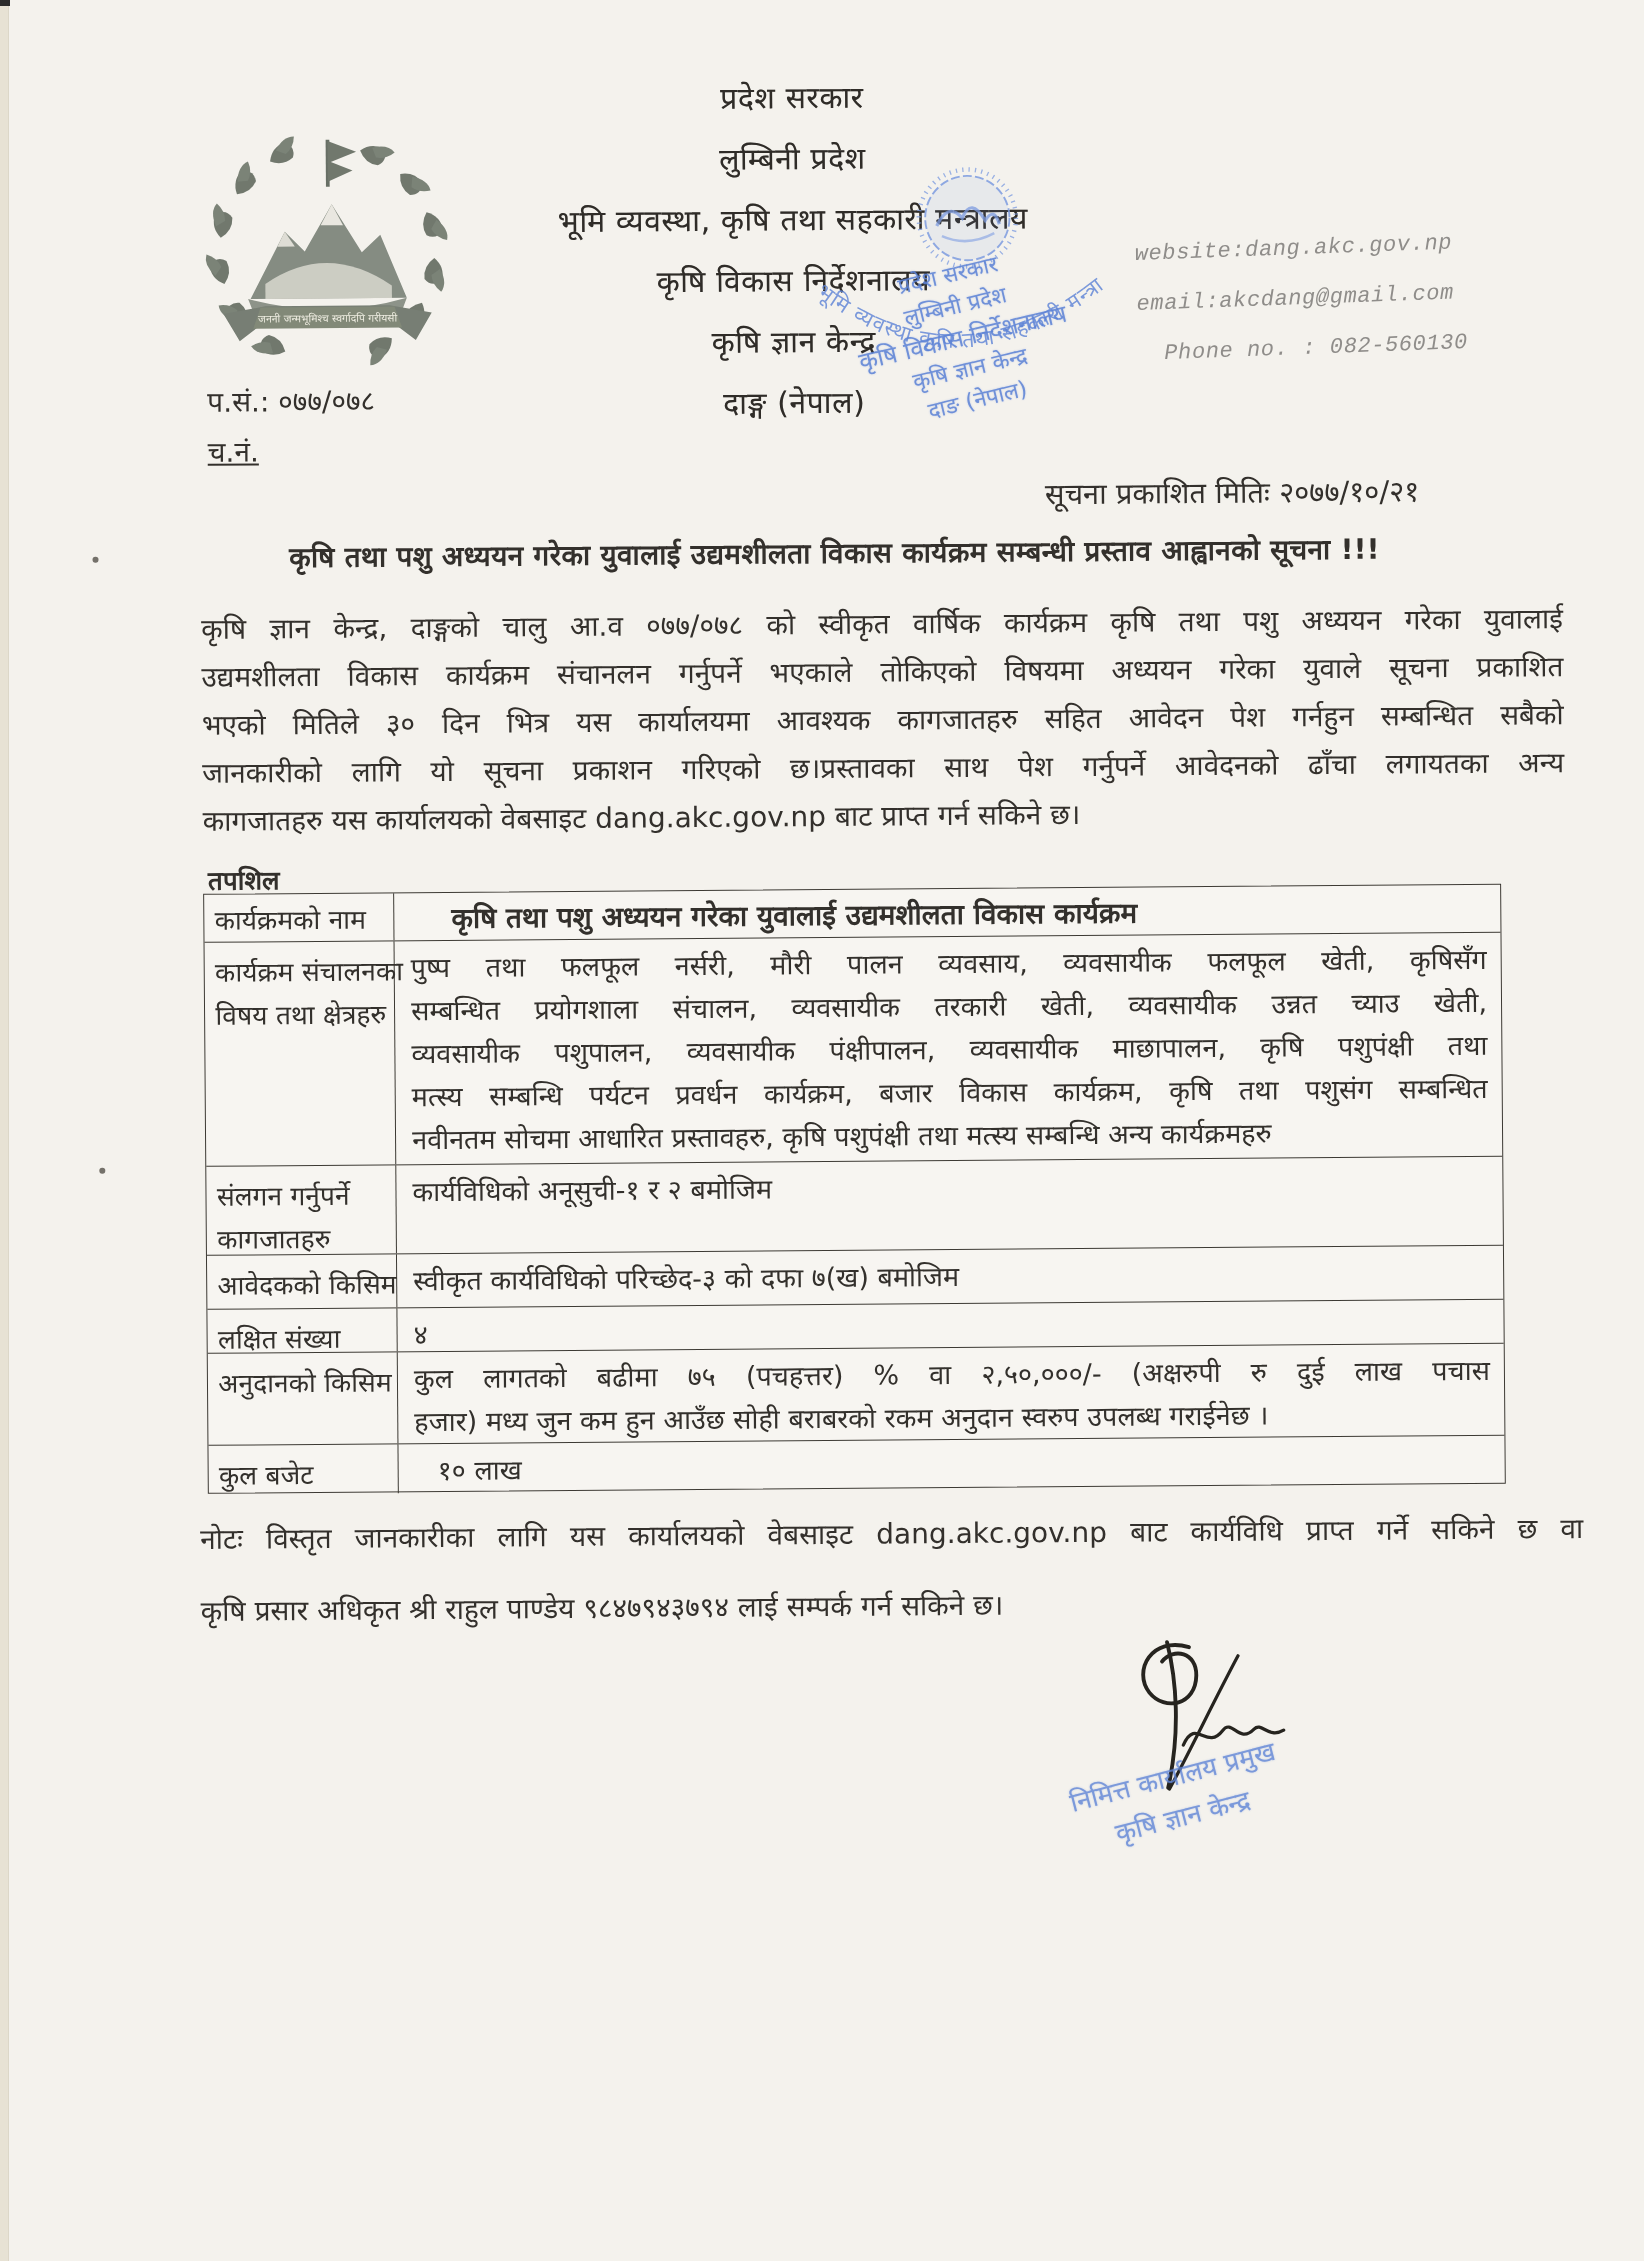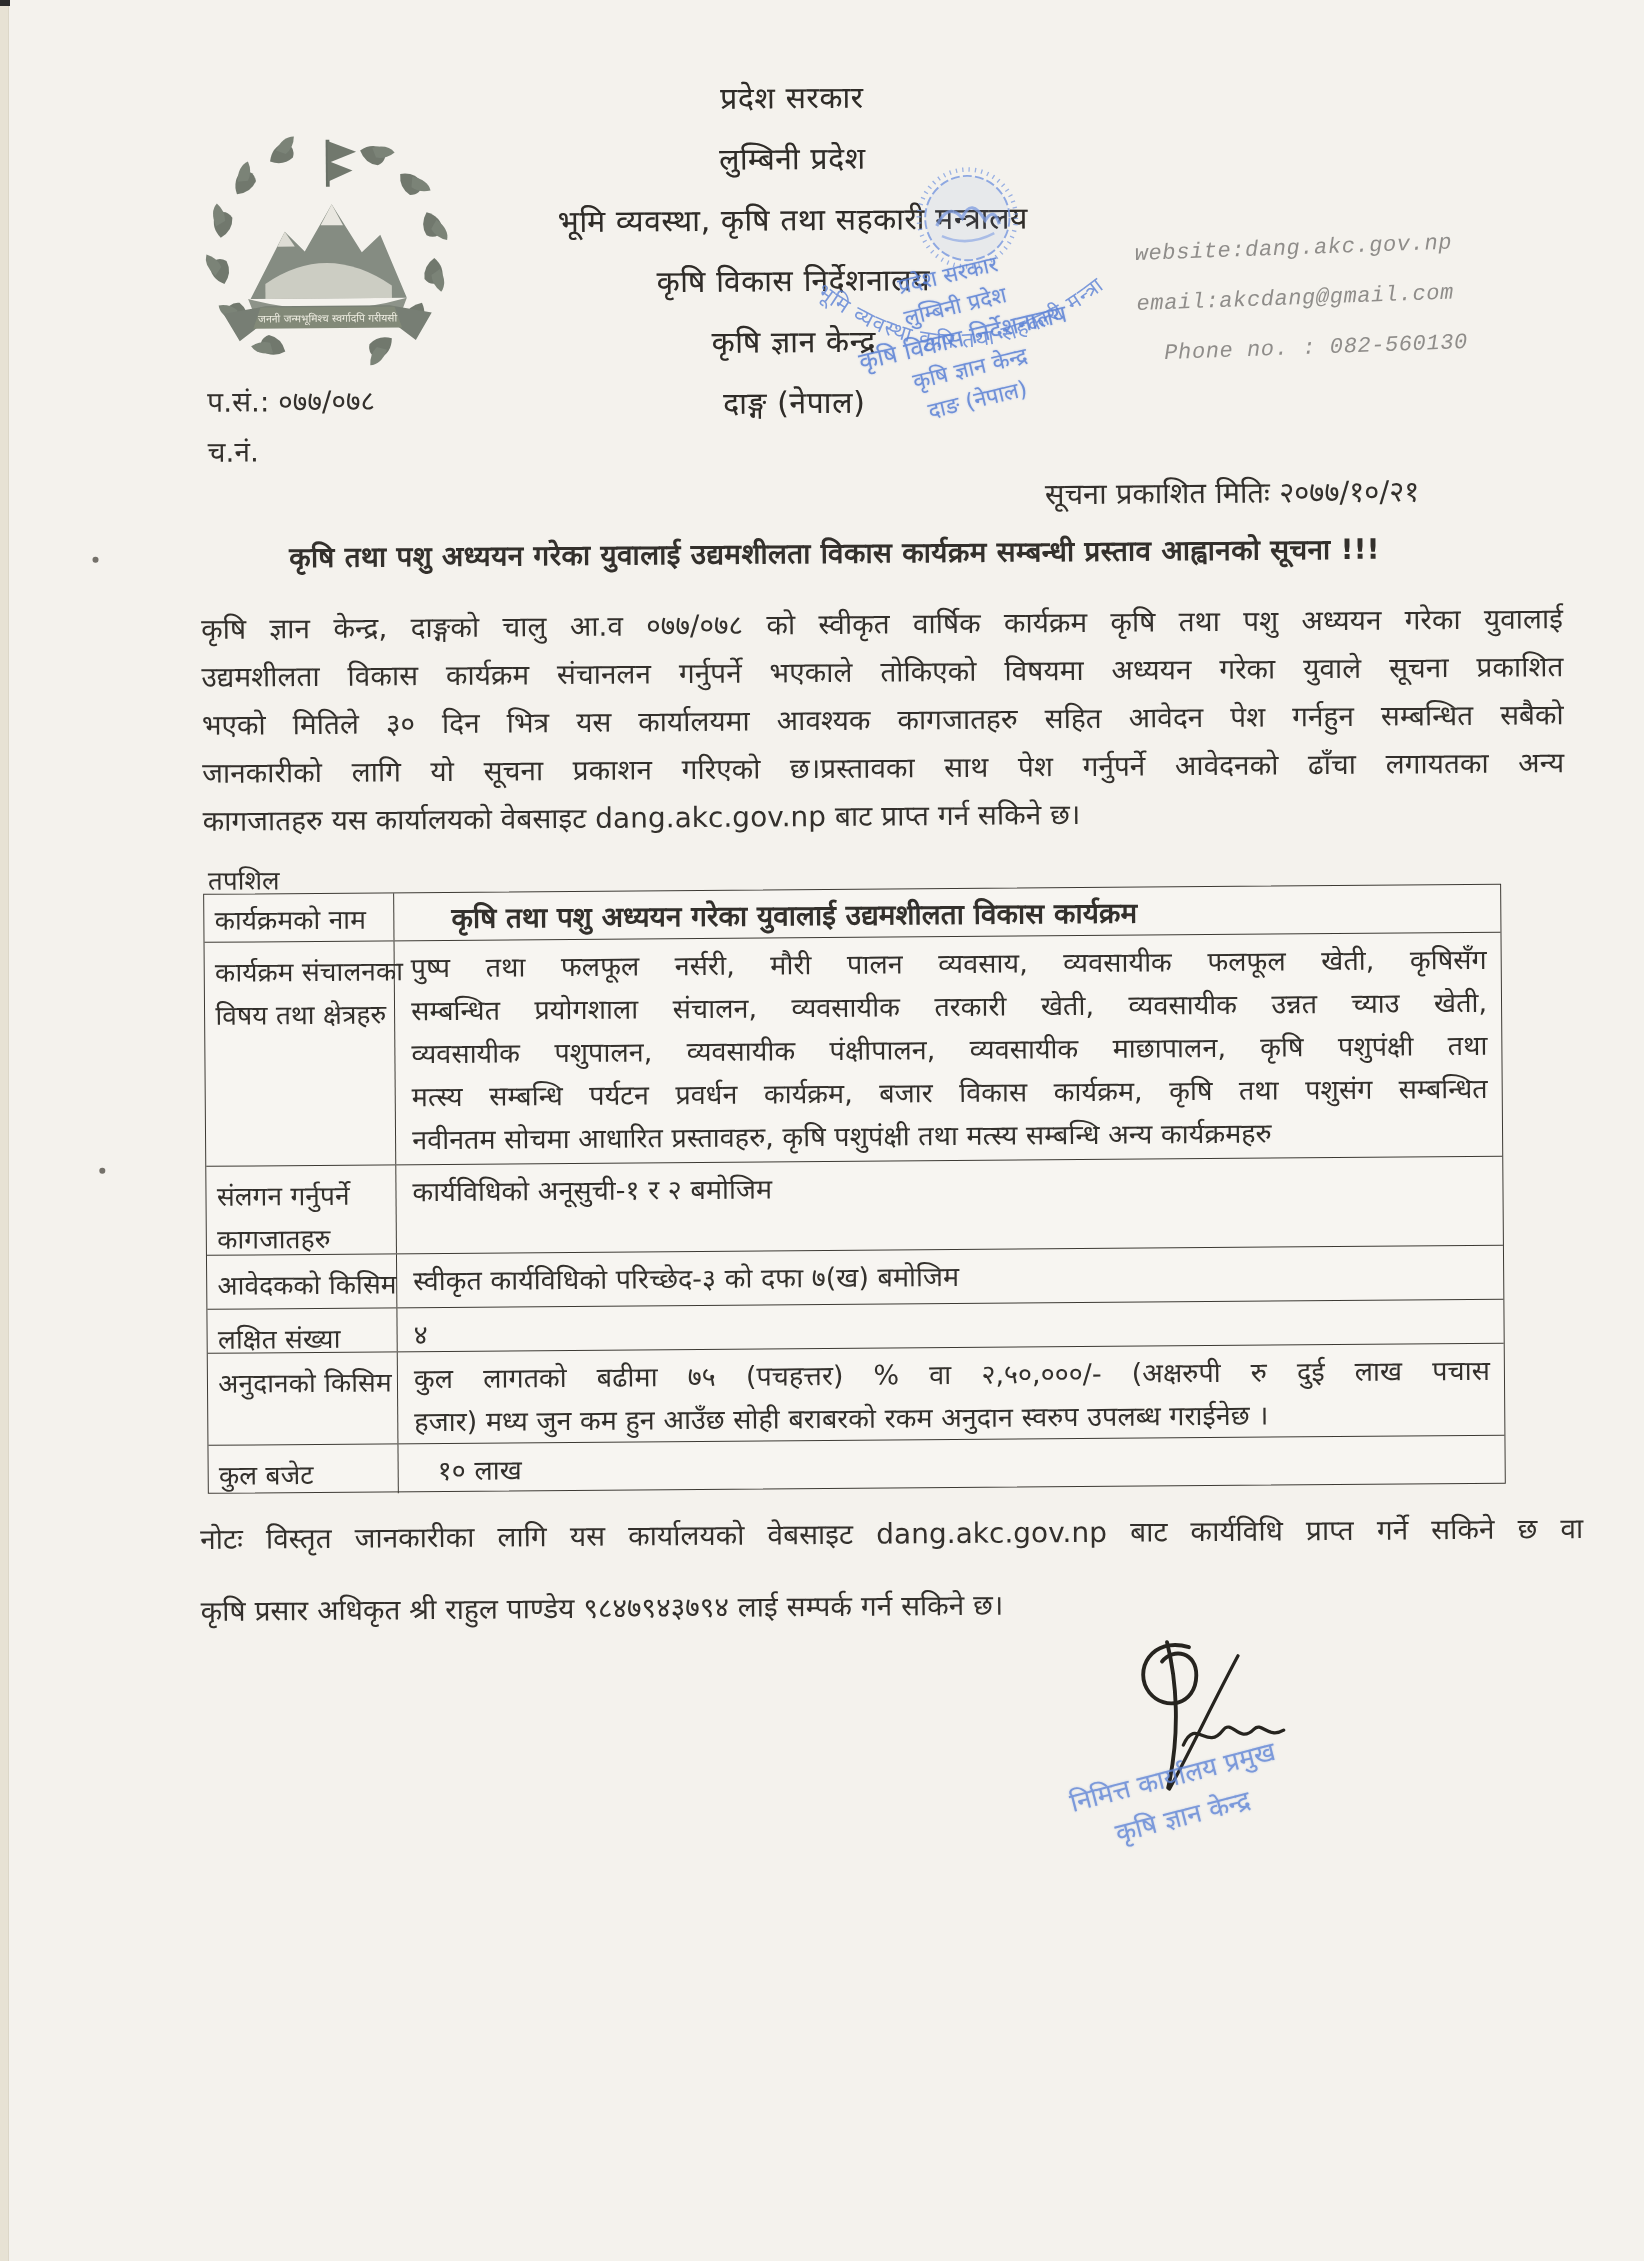--- a/index.html
+++ b/index.html
@@ -19,40 +19,40 @@
   
   .emblem-svg{ position:absolute; left:210px; top:127px; width:248px; height:257px; opacity:.92; }
   .org-block{ position:absolute; left:413px; top:70px; width:774px; text-align:center; }
   .org-block > div{ height:61px; font-size:30px; line-height:55px; letter-spacing:0.6px; color:#2f2c28;
     text-shadow:0 0 0.6px rgba(40,38,35,.35); white-space:nowrap; }
   .contact-block{ position:absolute; left:1143px; top:227px; width:387px; transform:rotate(-1.6deg);
     font-family:"Liberation Mono","DejaVu Sans Mono",monospace; font-style:italic;
     font-size:22px; line-height:50px; color:#8f8d8a; letter-spacing:0.6px; white-space:nowrap;}
   .contact-block div:nth-child(3){ padding-left:26px; }
   .refno{ position:absolute; left:213px; top:377px; font-size:28px; white-space:nowrap;}
-  .dispatchno{ position:absolute; left:213px; top:427px; font-size:28px; white-space:nowrap;}
+  .dispatchno{ position:absolute; left:213px; top:427px; font-size:28px; white-space:nowrap;text-decoration:underline;}
 
   
   .seal-emblem{ position:absolute; left:917px; top:163px; width:115px; height:115px; opacity:.85;}
   .seal-ring{ position:absolute; left:803px; top:253px; width:322px; height:181px; overflow:visible; opacity:.85;}
   .seal-lines{ position:absolute; left:853px; top:259px; width:232px; transform:rotate(-13deg);
     text-align:center; color:#5d83d6; opacity:.88; white-space:nowrap;
     text-shadow:0 0 1.9px rgba(93,131,214,.45); }
   .seal-lines > div{ font-size:22px; height:32px; line-height:32px; }
   .seal-lines > div:nth-child(3){ font-size:24px; }
 
   
   .date-line{ position:absolute; left:1050px; top:475px; font-size:29px; white-space:nowrap; }
   .title-line{ position:absolute; left:181px; top:533px; width:1316px; text-align:center;
     font-size:28px; font-weight:700; white-space:nowrap; letter-spacing:0.3px;}
   .body-par{ position:absolute; left:205px; top:604px; width:1362px; font-size:28px; }
   .body-par > div{ height:48px; line-height:41px; white-space:normal; }
   .jlines > div{ text-align:justify; text-align-last:justify; }
   .jlines > div:last-child{ text-align-last:left; }
-  .details-label{ position:absolute; left:210px; top:857px; font-size:26px; }
+  .details-label{ position:absolute; left:210px; top:857px; font-size:26px;font-weight:bold; }
 
   
   .dtable{ position:absolute; left:205px; top:889px; width:1298px; height:600px;
     border:1.9px solid #3d3a34; box-sizing:border-box; background:rgba(255,255,255,.25); }
   .trow{ display:flex; box-sizing:border-box; border-bottom:1.9px solid #3d3a34; }
   .trow:last-child{ border-bottom:none; }
   .tcell-l{ width:190px; box-sizing:border-box; border-right:1.9px solid #3d3a34;
     padding:7.7px 5.2px 0 10.3px; font-size:26.4px; }
   .tcell-l > div{ line-height:43px; white-space:nowrap; }
   .tcell-v{ flex:1; box-sizing:border-box; padding:5.2px 14px 0 16px; font-size:27px; }

